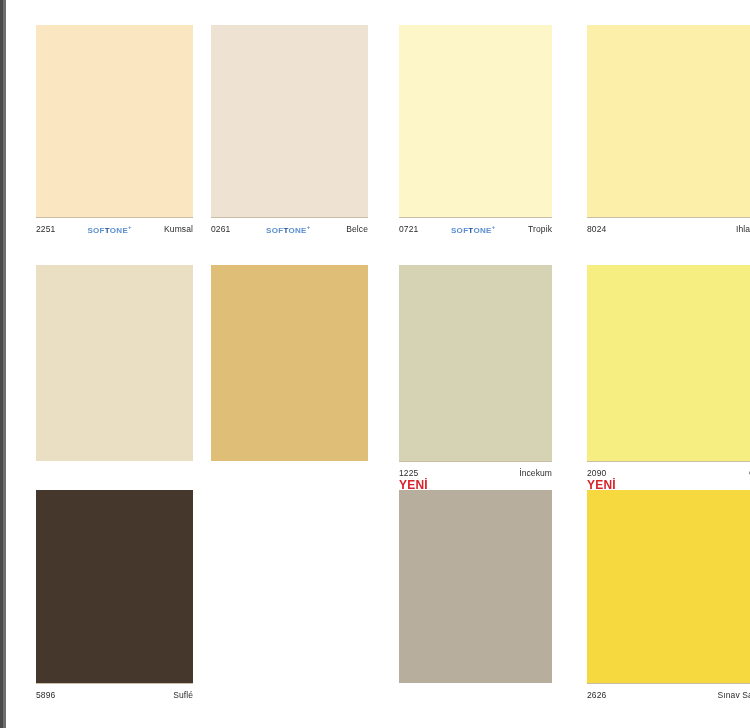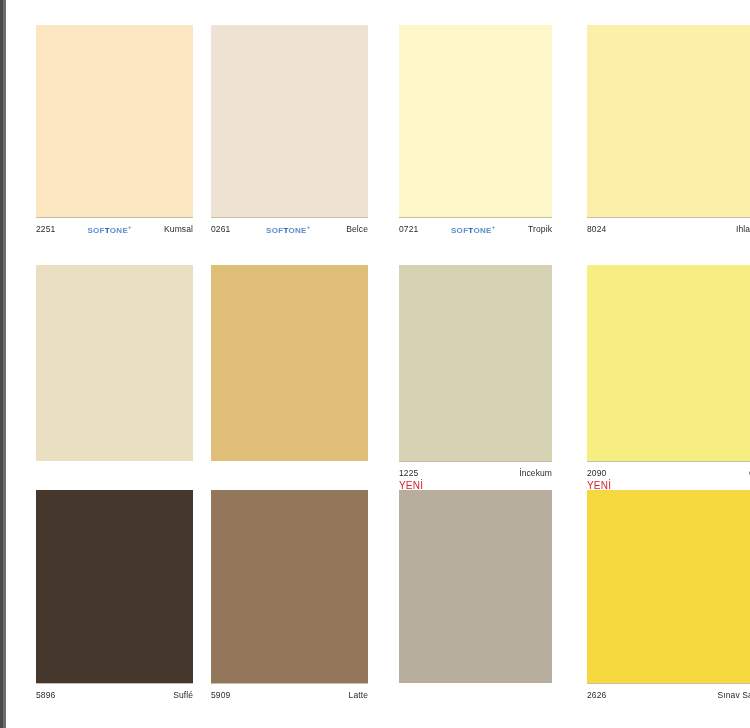--- a/index.html
+++ b/index.html
@@ -67,22 +67,22 @@
   .cell.c2 { left: 399px; width: 153px; }
   .cell.c3 { left: 587px; width: 178px; }
 
   .badge-slot {
     height: 12px;
     line-height: 12px;
     position: relative;
   }
   .badge {
     display: inline-block;
-    font-size: 10px;
-    font-weight: normal;
+    font-size: 12px;
+    font-weight: bold;
     letter-spacing: 0.2px;
     color: #d8232a;
     line-height: 10px;
   }
 
   .swatch {
     display: block;
     width: 100%;
     box-sizing: border-box;
   }
@@ -239,31 +239,20 @@
           <span class="badge" style="visibility: hidden;"></span>
         </div>
         <div class="swatch" style="background: rgb(69, 55, 44);"></div>
         <div class="label-bar">
           <span class="code">5896</span>
           <span class="spacer"></span>
           <span class="name">Suflé</span>
         </div>
       </div>
 
-      <div class="cell c1">
-        <div class="badge-slot">
-          <span class="badge" style="visibility: hidden;"></span>
-        </div>
-        <div class="swatch" style="background: rgb(147, 119, 90);"></div>
-        <div class="label-bar">
-          <span class="code">5909</span>
-          <span class="spacer"></span>
-          <span class="name">Latte</span>
-        </div>
-      </div>
 
       <div class="cell c2">
         <div class="badge-slot">
           <span class="badge">YENİ</span>
         </div>
         <div class="swatch" style="background: rgb(184, 174, 157);"></div>
       </div>
 
       <div class="cell c3">
         <div class="badge-slot">

